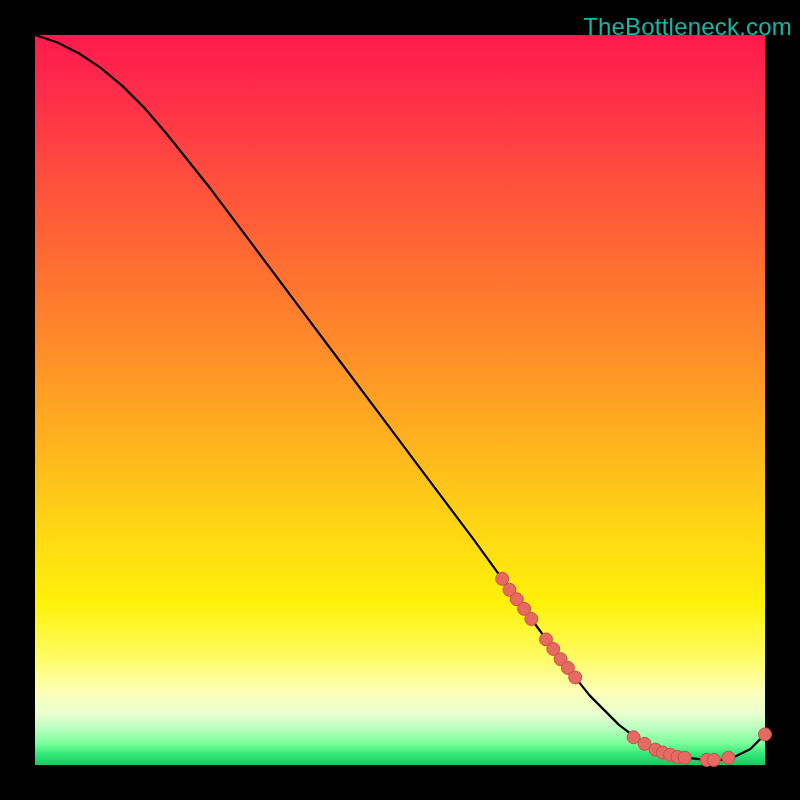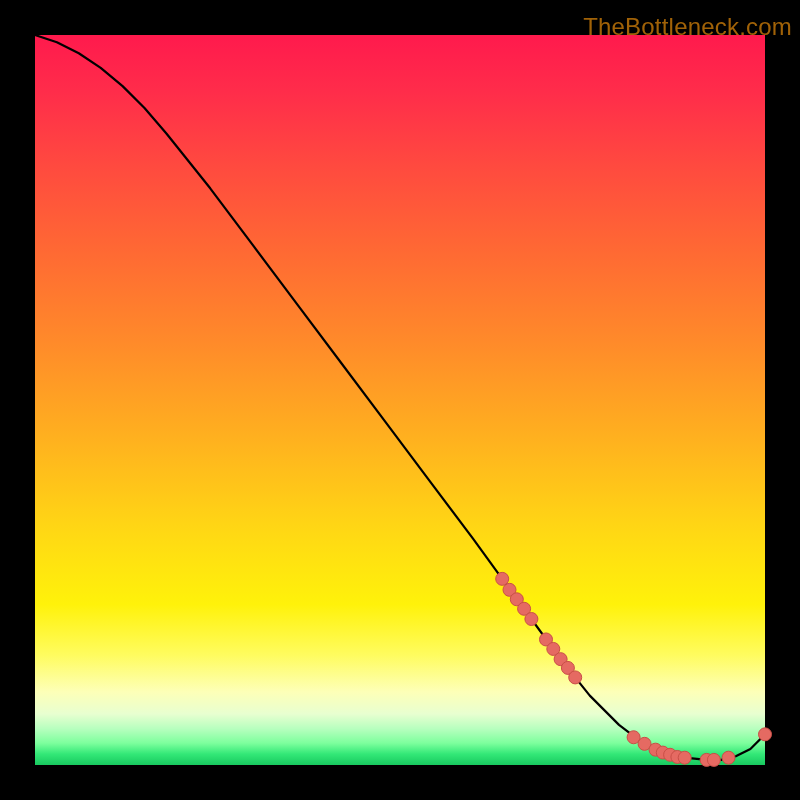--- a/index.html
+++ b/index.html
@@ -40,21 +40,21 @@
       #b8ffbf 95%,
       #7dff9d 97%,
       #33e877 98.5%,
       #18c95f 100%
     );
   }
   .watermark {
     position: absolute;
     top: 13px;
     right: 8px;
-    color: #a16207;
+    color: #14b8a6;
     font-size: 24px;
     font-weight: 500;
     letter-spacing: 0.2px;
     user-select: none;
   }
   svg.curve {
     position: absolute;
     left: 0; top: 0;
     width: 730px;
     height: 730px;

